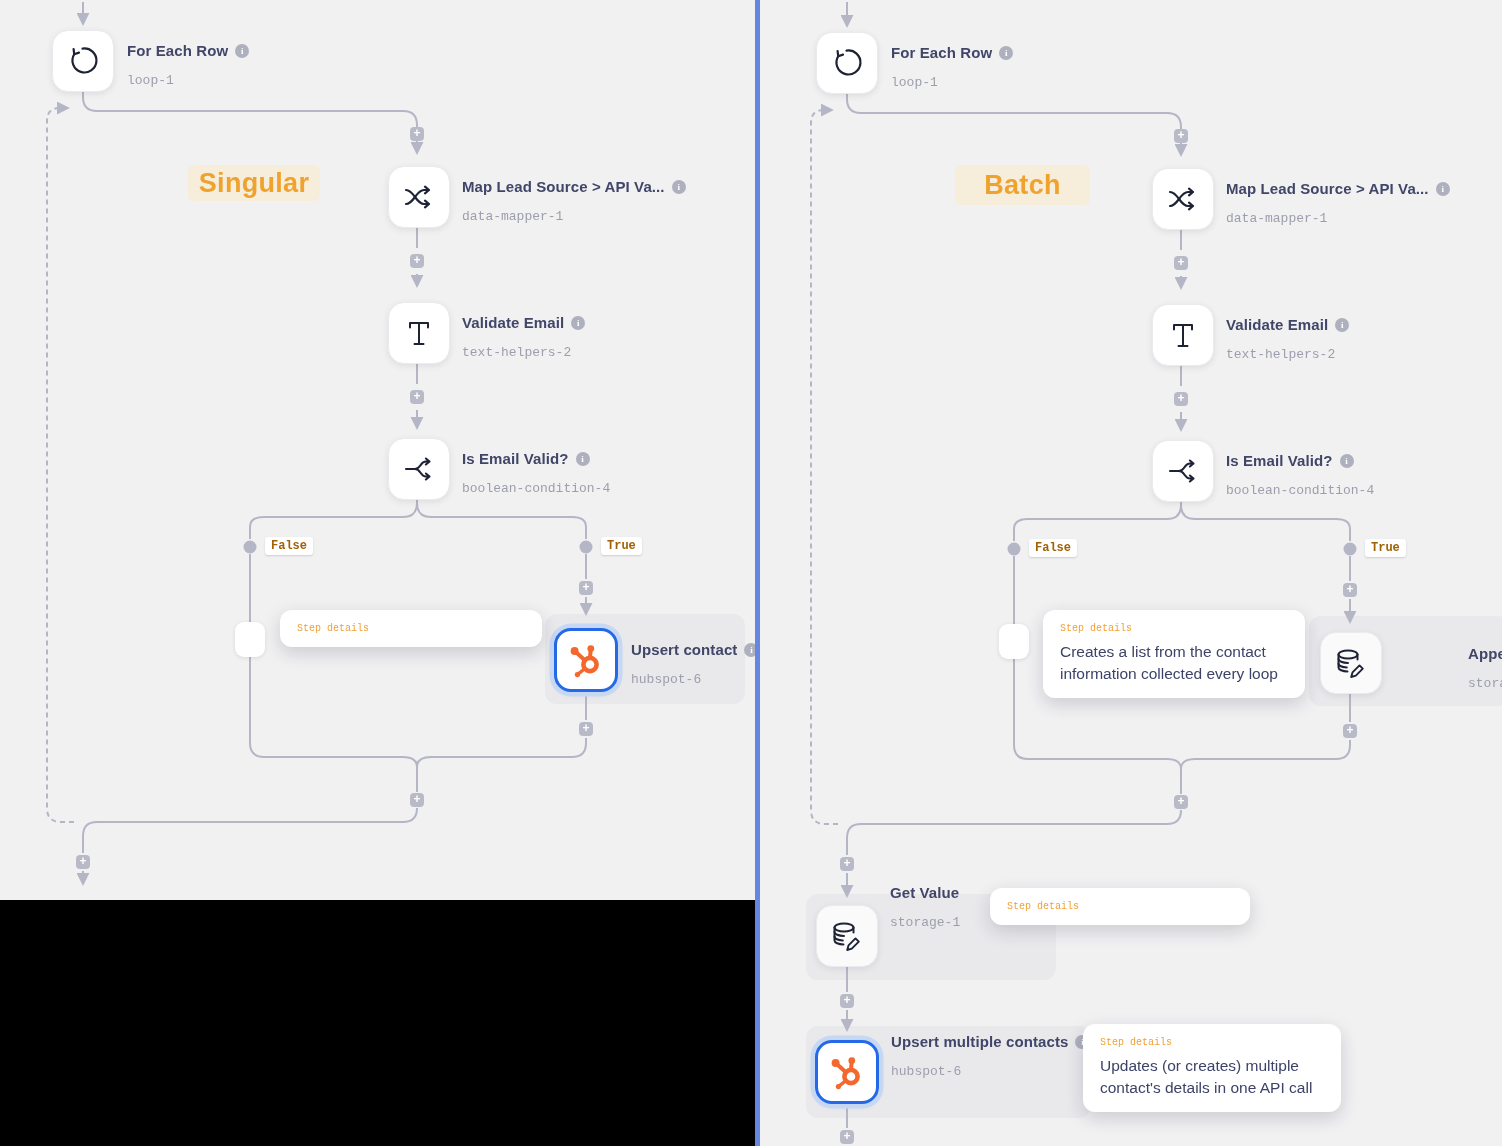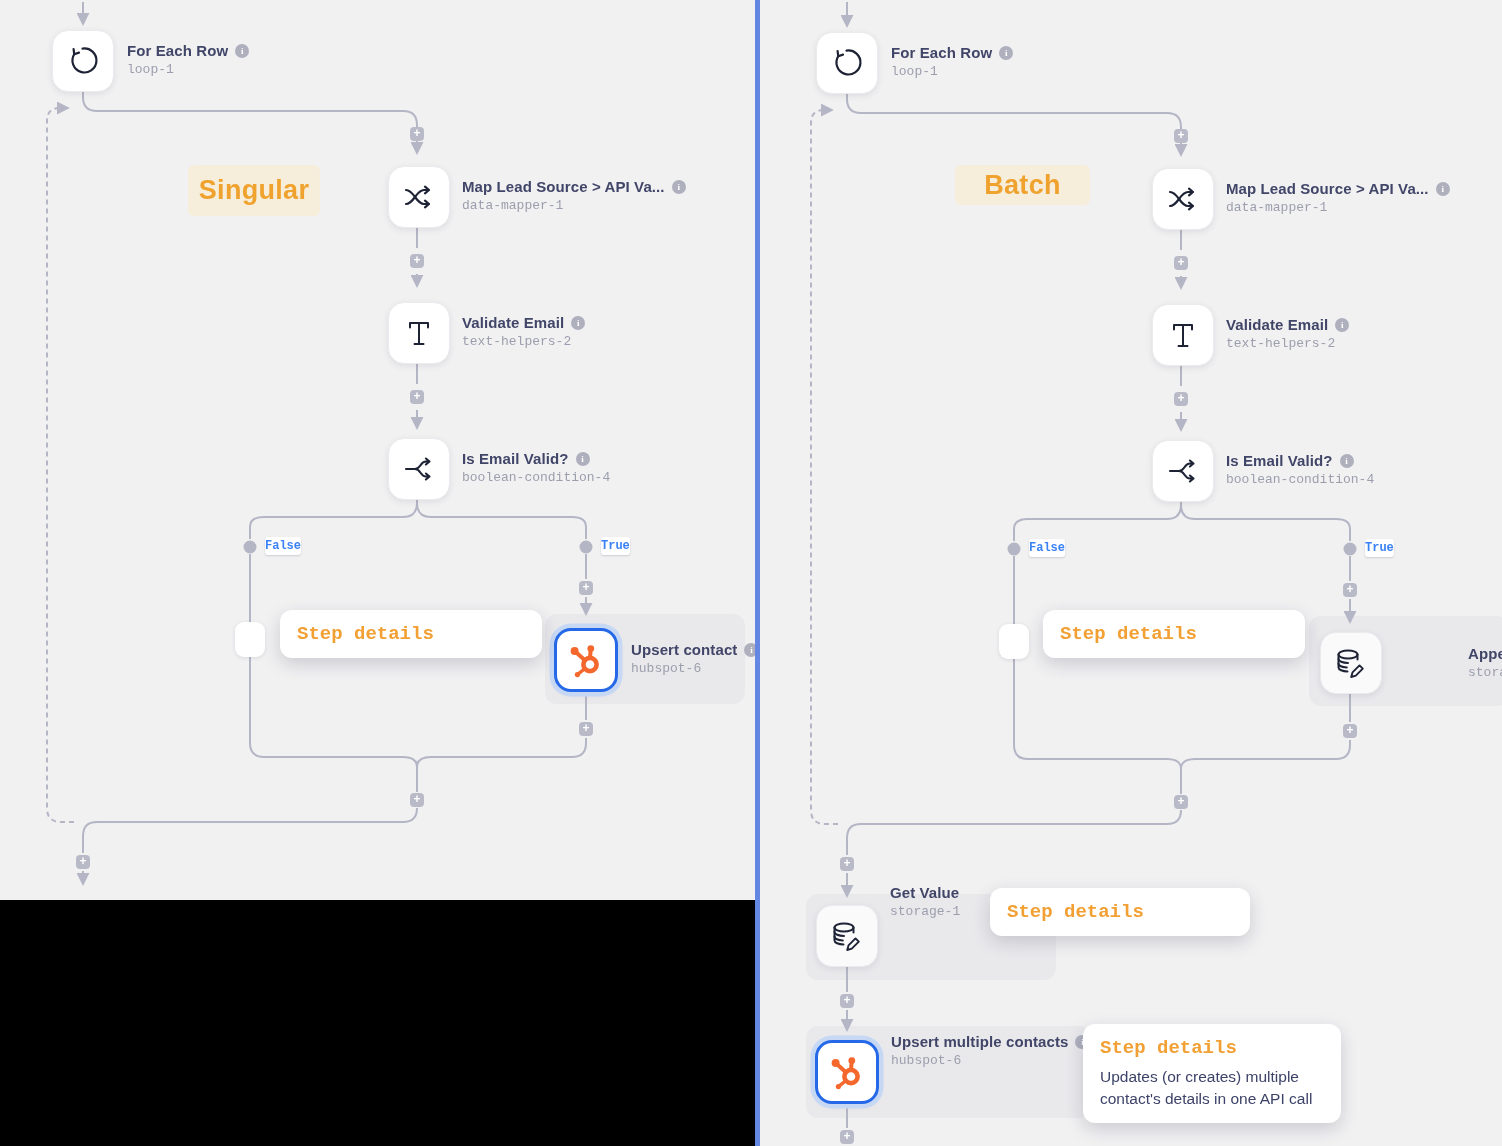--- a/index.html
+++ b/index.html
@@ -8,39 +8,39 @@
   svg.wires{position:absolute;left:0;top:0;z-index:1;pointer-events:none}
   .panelbg{position:absolute;background:#E9E9EC;border-radius:12px;z-index:0}
   .tile{position:absolute;width:62px;height:62px;background:#fff;border:1px solid #EBEBEF;
         border-radius:16px;box-shadow:0 2px 6px rgba(45,45,70,.10);z-index:3;
         display:flex;align-items:center;justify-content:center;box-sizing:border-box}
   .tile.soft{background:#FAFAFB}
   .tile.sel{width:64px;height:64px;border:3px solid #2569E8;border-radius:17px;
             box-shadow:0 0 0 4.5px #C7D8F4, 0 2px 6px rgba(45,45,70,.10)}
   .ph{position:absolute;width:30px;height:35px;background:#fff;border-radius:9px;
       box-shadow:0 1px 4px rgba(45,45,70,.12);z-index:3}
-  .nlabel{position:absolute;z-index:3;display:flex;flex-direction:column;gap:3px}
+  .nlabel{position:absolute;z-index:3;display:flex;flex-direction:column;gap:14px}
   .trow{display:flex;align-items:center;gap:7px}
   .ntitle{font-size:15px;font-weight:700;color:#414668;letter-spacing:.1px;white-space:nowrap}
   .ncode{font-family:"Liberation Mono",monospace;font-size:13px;color:#9C9EAD;white-space:nowrap}
   .info{width:14px;height:14px;border-radius:50%;background:#AEB0BE;color:#fff;
         font-size:9px;font-weight:700;display:flex;align-items:center;justify-content:center;
         font-family:"Liberation Serif",serif;flex:0 0 auto}
   .plus{position:absolute;width:14px;height:14px;border-radius:4px;background:#B9BAC8;
         color:#fff;font-size:12px;font-weight:700;line-height:13px;text-align:center;
         z-index:3;cursor:pointer;font-family:"Liberation Sans",sans-serif}
-  .chip{position:absolute;background:#fff;border-radius:3px;padding:2px 0;
-        font-family:"Liberation Mono",monospace;font-size:12px;font-weight:700;color:#3b82f6;
+  .chip{position:absolute;background:#fff;border-radius:3px;padding:2px 6px;
+        font-family:"Liberation Mono",monospace;font-size:12px;font-weight:700;color:#a16207;
         box-shadow:0 1px 2px rgba(45,45,70,.18);z-index:3;white-space:nowrap}
   .tag{position:absolute;background:#F6EEDA;border-radius:6px;display:flex;align-items:center;
        justify-content:center;font-size:27px;font-weight:700;color:#F0A22E;z-index:3;
        letter-spacing:.3px}
   .tooltip{position:absolute;background:#fff;border-radius:12px;z-index:4;
            box-shadow:0 6px 18px rgba(35,35,60,.18);padding:13px 17px;box-sizing:border-box}
-  .tt-head{font-family:"Liberation Mono",monospace;font-size:19px;font-weight:700;color:#F2A033}
+  .tt-head{font-family:"Liberation Mono",monospace;font-size:10px;font-weight:400;color:#F2A033}
   .tt-body{margin-top:7px;font-size:15.5px;color:#3D4368;line-height:1.42;width:230px}
   .blackout{position:absolute;left:0;top:900px;width:755px;height:246px;background:#000;z-index:5}
   .divider{position:absolute;left:755px;top:0;width:5px;height:1146px;background:#6487E3;z-index:6}
   .icon{display:block}
 </style>
 </head>
 <body>
 
 <svg class="wires" width="1502" height="1146" viewBox="0 0 1502 1146">
   <defs>
@@ -91,21 +91,21 @@
     <path d="M847,1010 V1028" marker-end="url(#ah)"></path>
     <path d="M847,1108 V1128"></path>
   </g>
 </svg>
 
 <div class="panelbg" style="left:545px;top:614px;width:200px;height:90px"></div>
 <div class="panelbg" style="left:1309px;top:616px;width:200px;height:90px"></div>
 <div class="panelbg" style="left:806px;top:894px;width:250px;height:86px"></div>
 <div class="panelbg" style="left:806px;top:1026px;width:285px;height:92px"></div>
 
-<div class="tag" style="left:188px;top:165px;width:132px;height:51px">Singular</div>
+<div class="tag" style="left:188px;top:165px;width:132px;height:36px">Singular</div>
 
 <div class="tile" style="left:52px;top:30px">
   <svg class="icon" width="36" height="36" viewBox="0 0 36 36">
     <path d="M9.2,11.2 A12,12 0 1 0 17.5,5.6" fill="none" stroke="#1E2235" stroke-width="2.2" stroke-linecap="round"></path>
     <path d="M9.2,11.2 l-0.6,-5 M9.2,11.2 l4.8,-1.6" fill="none" stroke="#1E2235" stroke-width="2.2" stroke-linecap="round"></path>
   </svg>
 </div>
 <div class="nlabel" style="left:127px;top:42px">
   <div class="trow">
     <span class="ntitle">For Each Row</span>
@@ -265,20 +265,21 @@
 </div>
 <div class="nlabel" style="left:1468px;top:645px">
   <div class="trow">
     <span class="ntitle">Append to list</span>
   </div>
   <span class="ncode">storage-4</span>
 </div>
 
 <div class="tooltip" style="left:1043px;top:610px;width:262px">
   <div class="tt-head">Step details</div>
+  <div class="tt-body">Creates a list from the contact information collected every loop</div>
 </div>
 
 <div class="tile soft" style="left:816px;top:905px">
   <svg class="icon" width="36" height="36" viewBox="0 0 36 36">
     <ellipse cx="15" cy="9.5" rx="9.5" ry="4" fill="none" stroke="#1E2235" stroke-width="2"></ellipse>
     <path d="M5.5,9.5 V22.5 C5.5,24.6 9.5,26.4 14.5,26.5" fill="none" stroke="#1E2235" stroke-width="2" stroke-linecap="round"></path>
     <path d="M5.5,14 C5.5,16.1 9.5,17.9 15,17.9" fill="none" stroke="#1E2235" stroke-width="2" stroke-linecap="round"></path>
     <path d="M5.5,18.6 C5.5,20.7 9,22.3 13.8,22.4" fill="none" stroke="#1E2235" stroke-width="2" stroke-linecap="round"></path>
     <path d="M24.5,9.5 V14.5" fill="none" stroke="#1E2235" stroke-width="2" stroke-linecap="round"></path>
     <path d="M18.2,32 l1.3,-4.6 7,-7 3.3,3.3 -7,7 z" fill="none" stroke="#1E2235" stroke-width="1.9" stroke-linejoin="round"></path>

